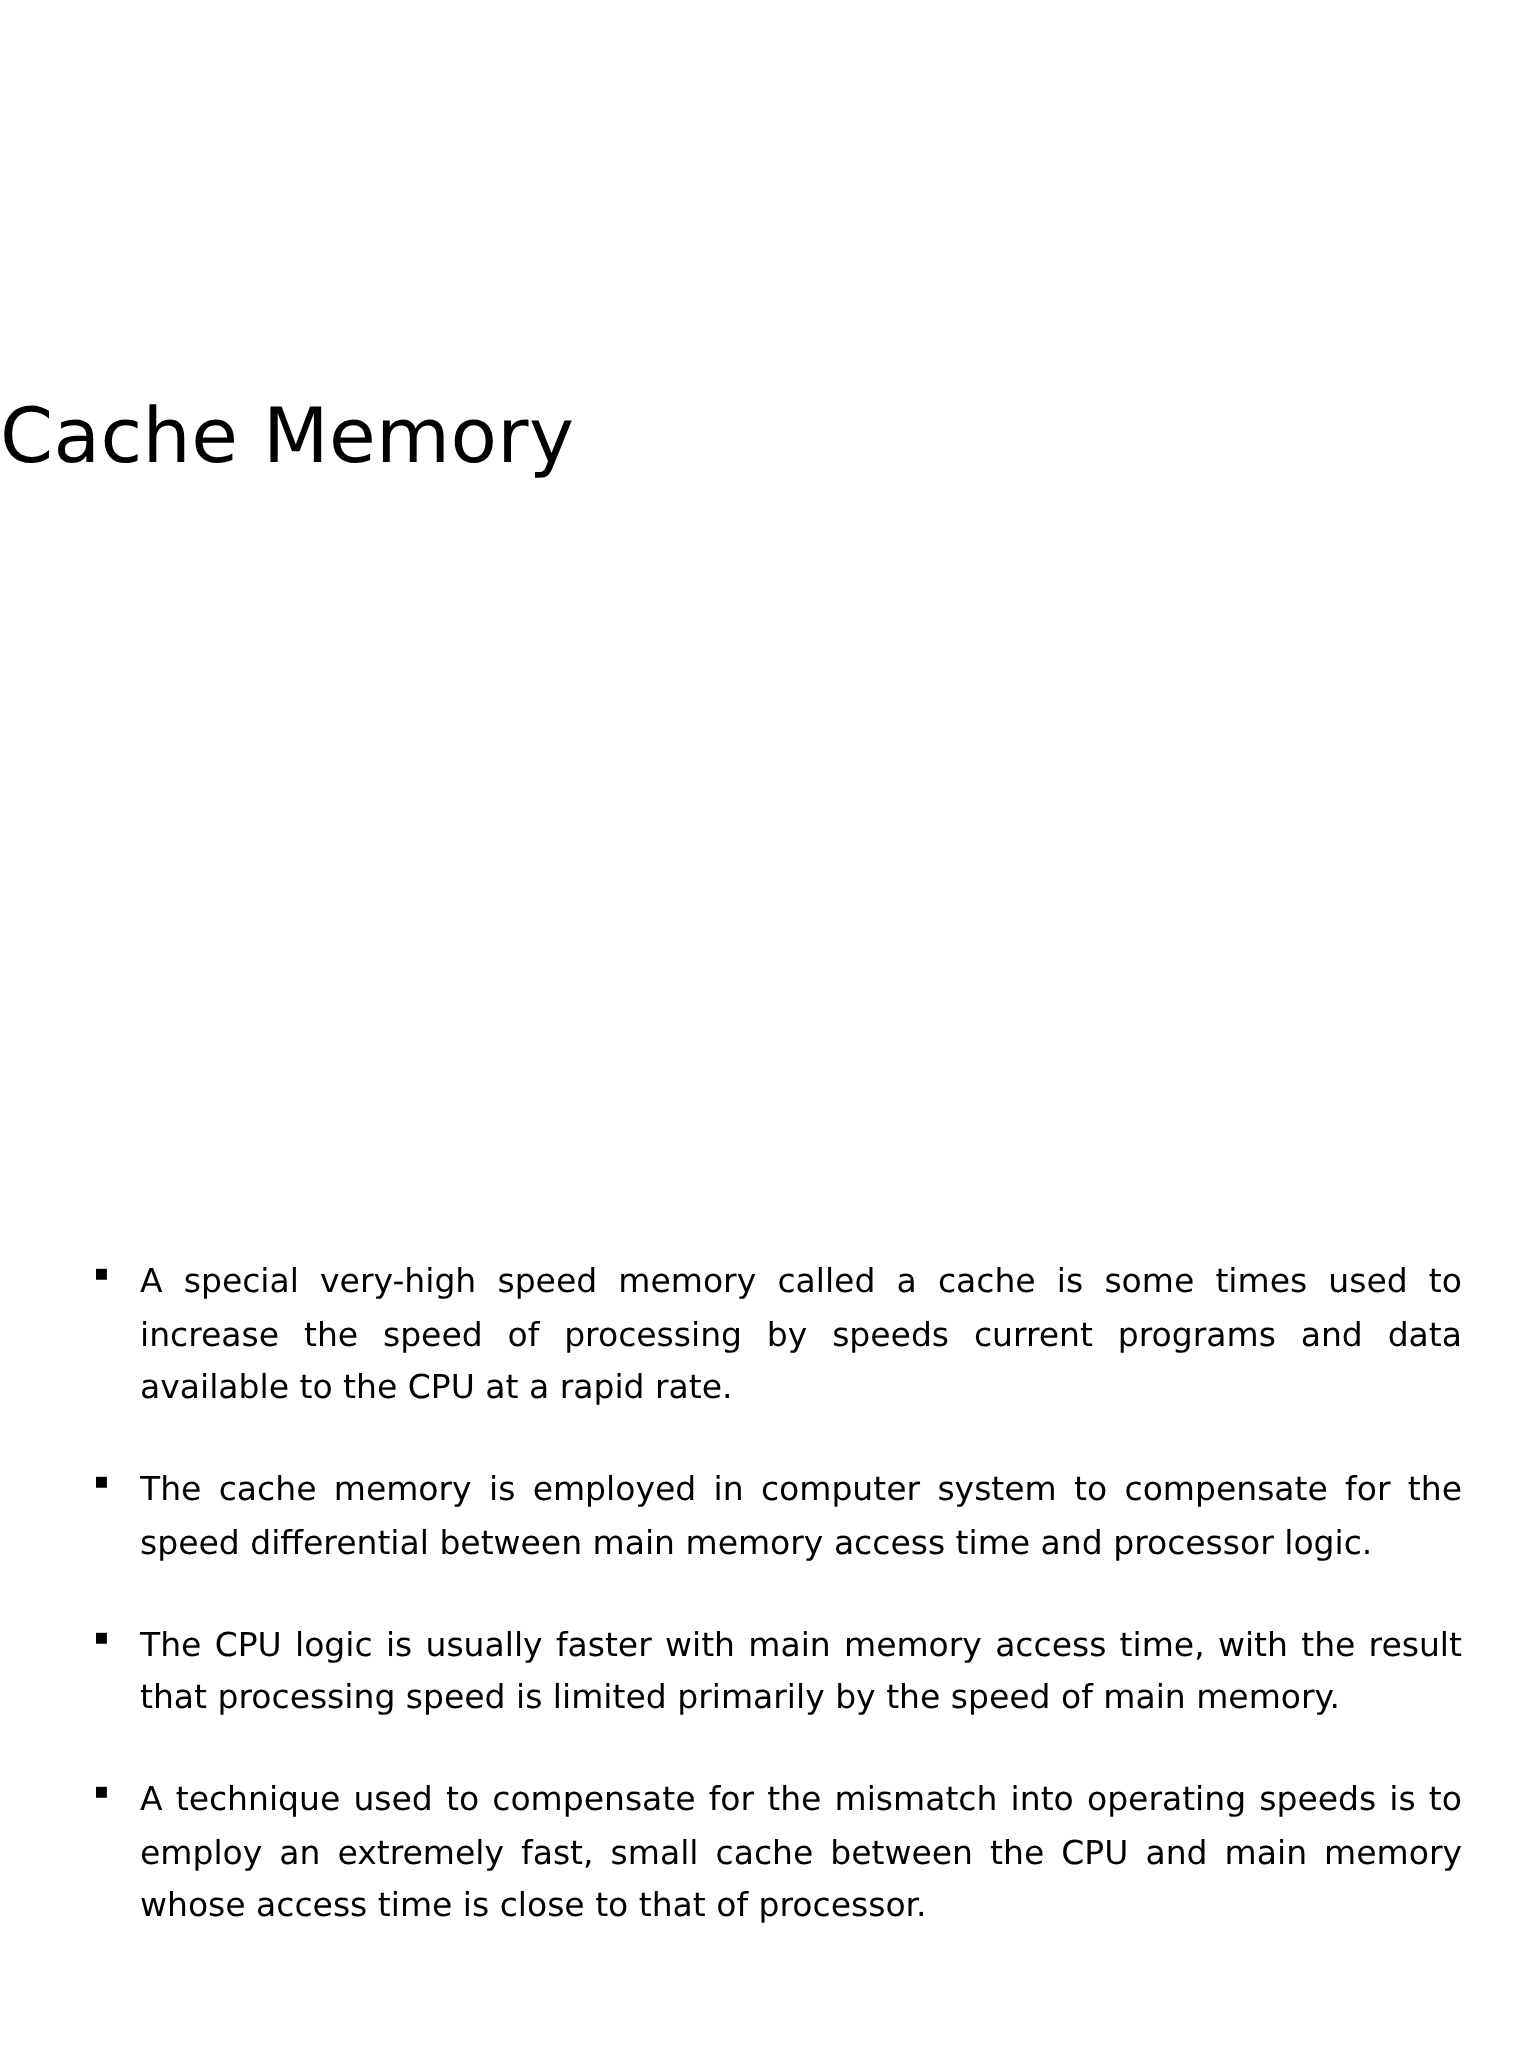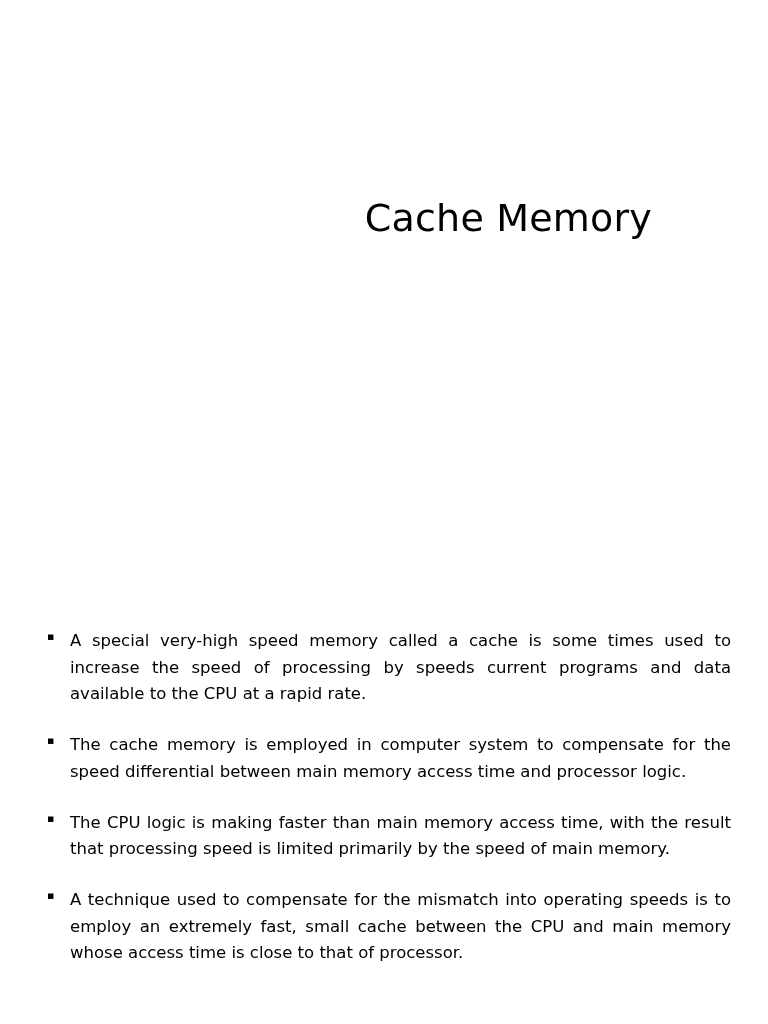--- a/index.html
+++ b/index.html
@@ -19,21 +19,21 @@
     width: 768px;
     height: 1024px;
     background: #ffffff;
     box-sizing: border-box;
   }
   .title {
     position: absolute;
     top: 196px;
     left: 0;
     width: 652px;
-    text-align: right;
+    text-align: left;
     font-size: 38px;
     font-weight: 400;
     letter-spacing: 0.2px;
     color: #000000;
     line-height: 1.2;
   }
   .bullets {
     position: absolute;
     top: 628px;
     left: 45px;
@@ -78,21 +78,21 @@
       <span class="text">A special very-high speed memory called a cache is some times used to increase the speed of processing by speeds current programs and data available to the CPU at a rapid rate.</span>
     </div>
 
     <div class="bullet">
       <span class="marker">▪</span>
       <span class="text">The cache memory is employed in computer system to compensate for the speed differential between main memory access time and processor logic.</span>
     </div>
 
     <div class="bullet">
       <span class="marker">▪</span>
-      <span class="text">The CPU logic is making faster than main memory access time, with the result that processing speed is limited primarily by the speed of main memory.</span>
+      <span class="text">The CPU logic is usually faster with main memory access time, with the result that processing speed is limited primarily by the speed of main memory.</span>
     </div>
 
     <div class="bullet">
       <span class="marker">▪</span>
       <span class="text">A technique used to compensate for the mismatch into operating speeds is to employ an extremely fast, small cache between the CPU and main memory whose access time is close to that of  processor.</span>
     </div>
 
   </div>
 
 </div>

